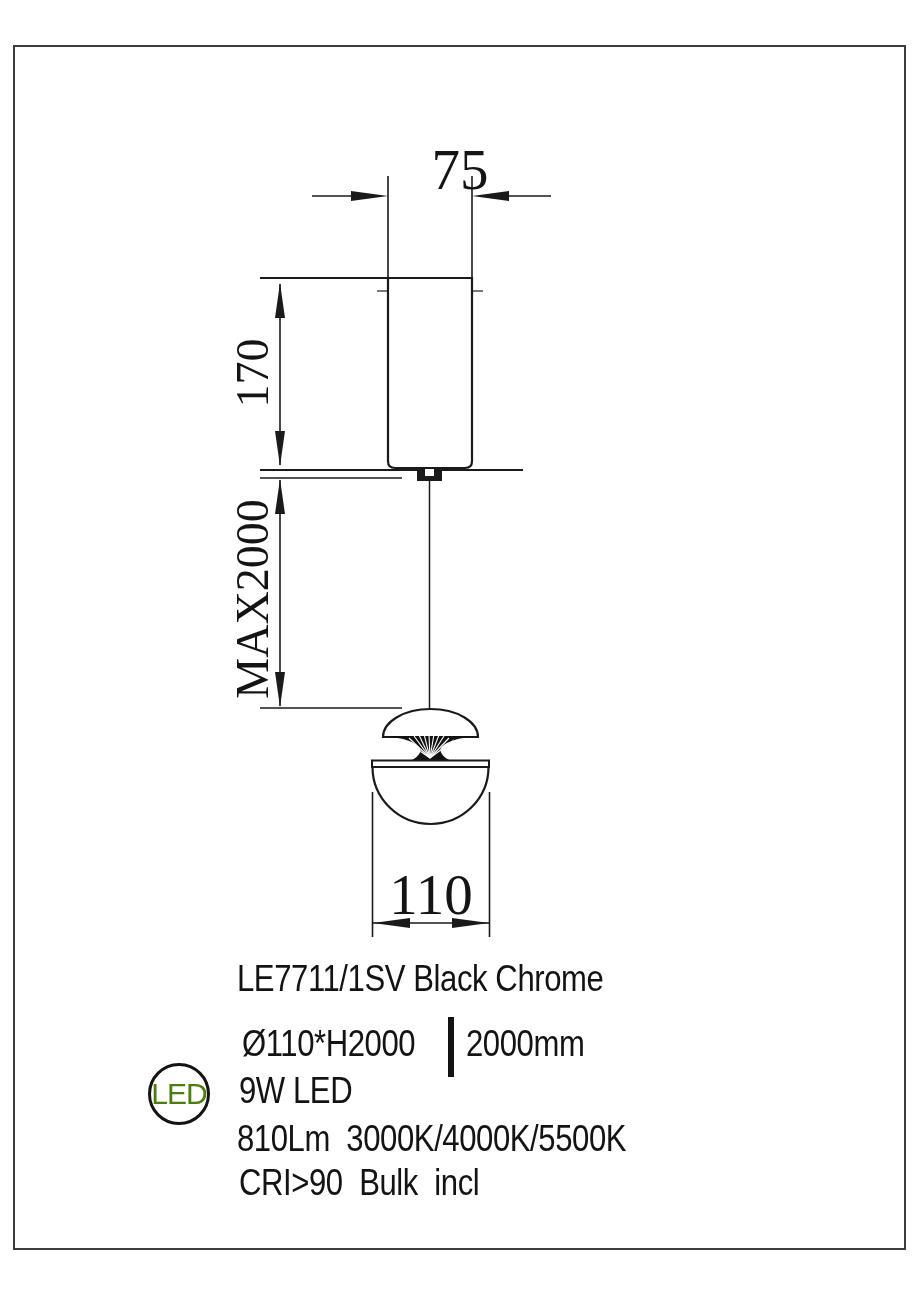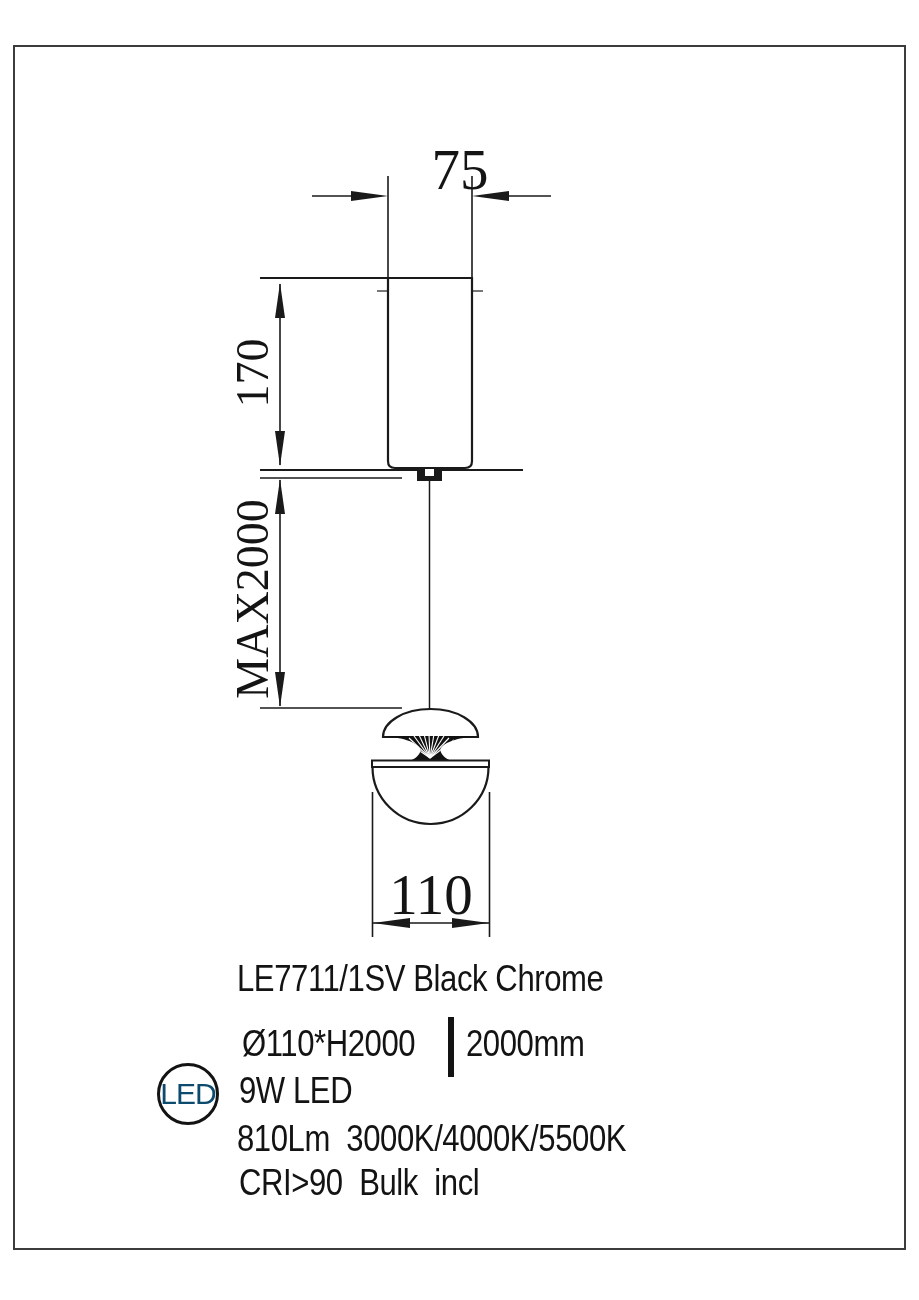--- a/index.html
+++ b/index.html
@@ -5,23 +5,23 @@
   html,body{margin:0;padding:0;background:#ffffff;}
   .sheet{position:relative;width:919px;height:1300px;background:#ffffff;overflow:hidden;
          font-family:"Liberation Sans",sans-serif;color:#111;}
   .frame{position:absolute;left:13px;top:45px;width:889px;height:1201px;
          border:2px solid #3c3c3c;background:#ffffff;}
   svg{position:absolute;left:0;top:0;}
   .dim-text{font-family:"Liberation Serif","DejaVu Serif",serif;fill:#141414;}
   .specs div{position:absolute;white-space:pre;font-size:37px;line-height:40px;color:#131313;}
   .condensed{transform:scaleX(.84);transform-origin:left center;letter-spacing:-.5px;}
   .divider{position:absolute;left:448px;top:1017px;width:6px;height:60px;background:#131313;}
-  .led-badge{position:absolute;left:157px;top:1063px;width:62px;height:62px;border:3px solid #131313;
+  .led-badge{position:absolute;left:148px;top:1063px;width:62px;height:62px;border:3px solid #131313;
              border-radius:50%;display:flex;align-items:center;justify-content:center;
-             font-size:30px;letter-spacing:-1px;box-sizing:border-box;color:#0c4a6e;}
+             font-size:30px;letter-spacing:-1px;box-sizing:border-box;color:#4d7c0f;}
 </style>
 </head>
 <body>
 
 <div class="sheet">
 
   <div class="frame"></div>
 
   <svg width="919" height="1300" viewBox="0 0 919 1300">
     <defs>

